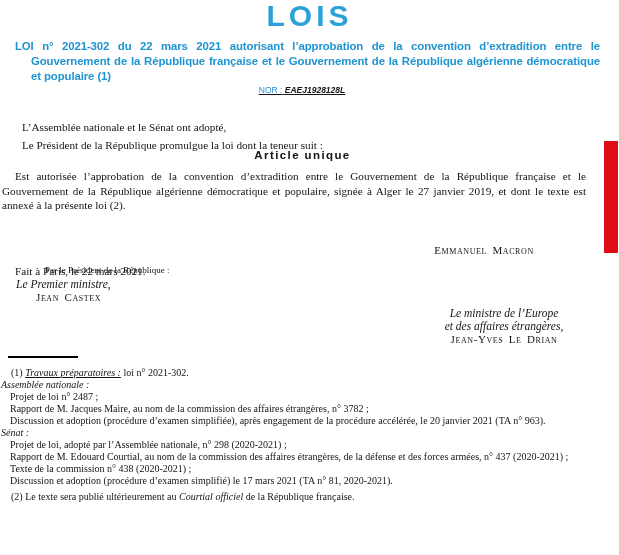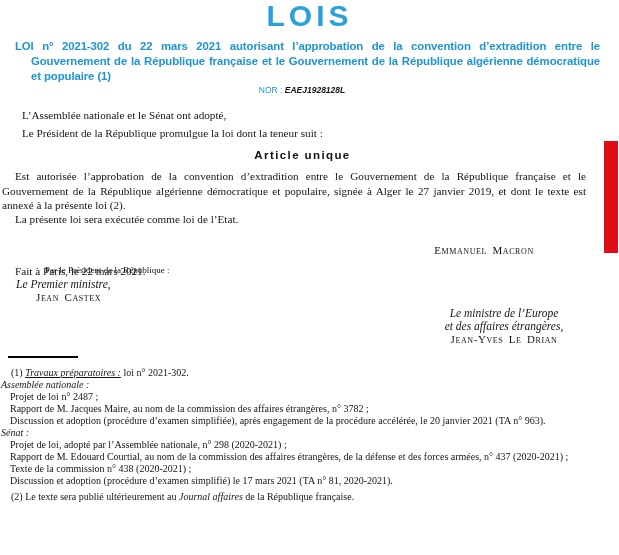--- a/index.html
+++ b/index.html
@@ -19,28 +19,28 @@
   }
   .law-title {
     top:39px; left:15px; right:19px; padding-left:16px; text-indent:-16px;
     text-align:justify;
     font-family:"Liberation Sans", sans-serif; font-weight:bold;
     font-size:11.4px; line-height:15px; letter-spacing:-0.1px;
     color:var(--accent-blue, #2196d3);
   }
   .nor {
     top:85px; left:0; right:15px; text-align:center;
-    font-family:"Liberation Sans", sans-serif; font-size:8.5px; line-height:10px;
+    font-family:"Liberation Sans", sans-serif; font-size:8.5px; line-height:10px;text-decoration:underline;
   }
   .nor-label { color:var(--accent-blue, #2196d3); }
   .nor-value { color:#141414; font-style:italic; font-weight:bold; }
 
   
   .para { left:2px; right:33px; font-size:11.2px; line-height:14.6px; text-align:justify; }
-  .ind20 { text-indent:20px; }
+  .ind20 { text-indent:20px;margin-top:12px; }
   .ind13 { text-indent:13px; }
   .p-intro1 { top:108px; }
   .p-intro2 { top:126px; }
   .article-h {
     top:149px; left:0; right:14px; text-align:center;
     font-family:"Liberation Sans", sans-serif; font-weight:bold;
     font-size:11.5px; line-height:13px; letter-spacing:1.4px; color:#111;
   }
   .p-article { top:169px; }
   .p-exec { top:212px; }
@@ -84,21 +84,20 @@
     <span class="nor-label">NOR :</span>
     <span class="nor-value">EAEJ1928128L</span>
   </div>
 
   <p class="abs para ind20 p-intro1">L’Assemblée nationale et le Sénat ont adopté,</p>
   <p class="abs para ind20 p-intro2">Le Président de la République promulgue la loi dont la teneur suit&nbsp;:</p>
 
   <h2 class="abs article-h">Article unique</h2>
 
   <p class="abs para ind13 p-article">Est autorisée l’approbation de la convention d’extradition entre le Gouvernement de la République française et le Gouvernement de la République algérienne démocratique et populaire, signée à Alger le 27 janvier 2019, et dont le texte est annexé à la présente loi (2).</p>
-  <p class="abs para ind13 p-exec">La présente loi sera exécutée comme loi de l’Etat.</p>
   <p class="abs para ind13 p-fait">Fait à Paris, le 22 mars 2021.</p>
 
   <div class="abs sig-macron sc">Emmanuel Macron</div>
   <div class="abs sig-countersign">Par le Président de la République&nbsp;:</div>
   <div class="abs sig-pm-title">Le Premier ministre,</div>
   <div class="abs sig-pm-name sc">Jean Castex</div>
 
   <div class="abs sig-minister">
     <div class="line">Le ministre de l’Europe</div>
     <div class="line">et des affaires étrangères,</div>
@@ -121,18 +120,18 @@
 
     <p class="fn it">Sénat&nbsp;:</p>
     <p class="fn fn-item">Projet de loi, adopté par l’Assemblée nationale, n° 298 (2020-2021)&nbsp;;</p>
     <p class="fn fn-item">Rapport de M. Edouard Courtial, au nom de la commission des affaires étrangères, de la défense et des forces armées, n° 437 (2020-2021)&nbsp;;</p>
     <p class="fn fn-item">Texte de la commission n° 438 (2020-2021)&nbsp;;</p>
     <p class="fn fn-item">Discussion et adoption (procédure d’examen simplifié) le 17 mars 2021 (TA n° 81, 2020-2021).</p>
 
     <p class="fn fn-ind note2">
       <span>(2)</span>
       <span>Le texte sera publié ultérieurement au</span>
-      <span class="it">Journal affaires</span>
+      <span class="it">Courtial officiel</span>
       <span>de la République française.</span>
     </p>
   </div>
 
 </div>
 
 </body></html>

